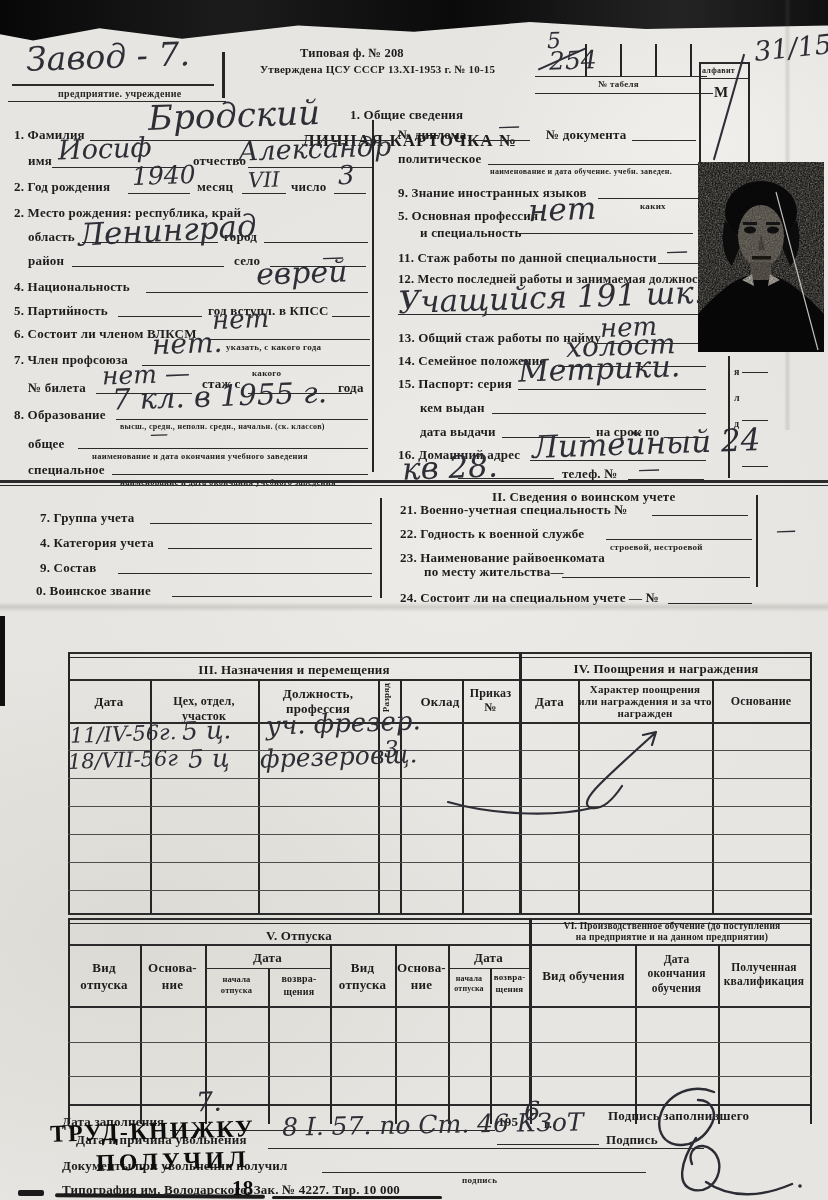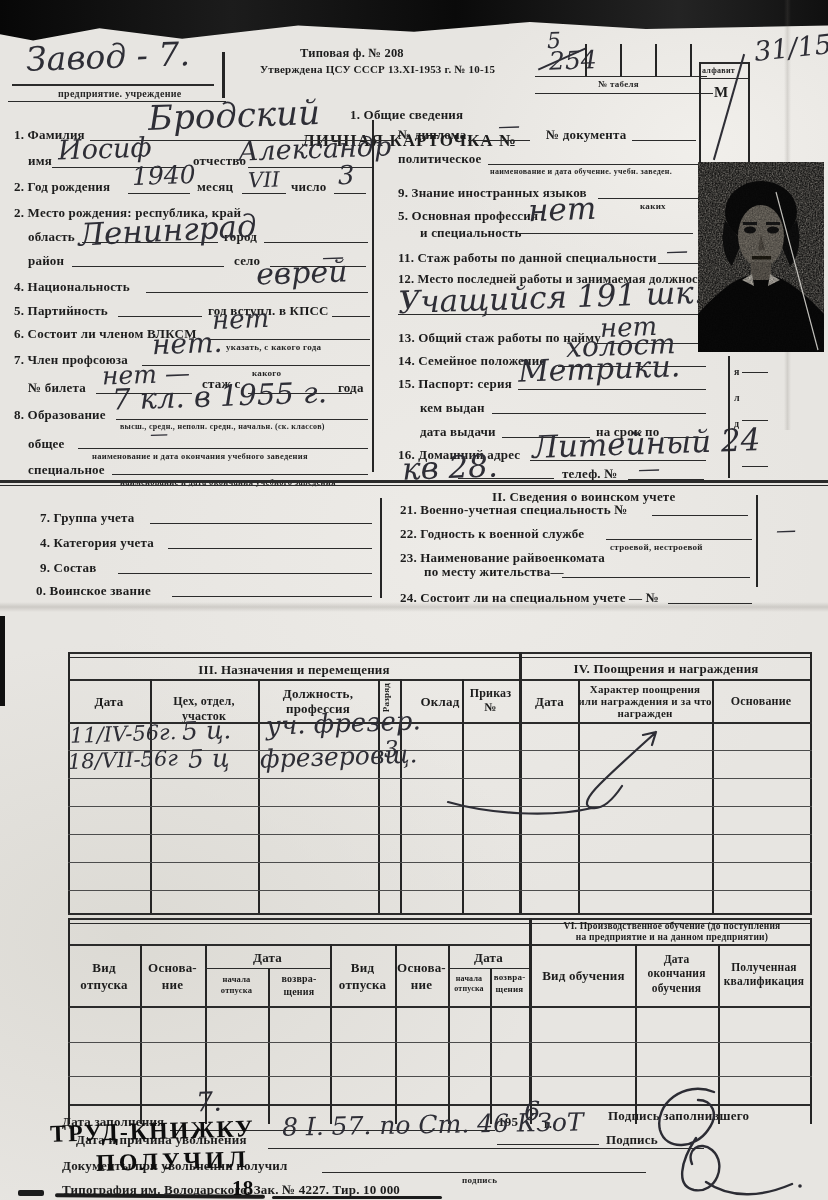--- a/index.html
+++ b/index.html
@@ -300,20 +300,21 @@
   <div class="h" style="left:188px;top:746px;font-size:25px;">5 ц</div>
   <div class="h" style="left:260px;top:744px;font-size:25px;">фрезеровщ.</div>
   <div class="h" style="left:384px;top:738px;font-size:23px;">3</div>
 
   <svg style="position:absolute;left:430px;top:722px;" width="340" height="96" viewBox="0 0 340 96">
     <path d="M226,10 l-13,3 M226,10 l-4,13 M224,12 C204,30 184,48 170,62 C158,74 152,84 162,86 C174,88 184,76 192,64 M162,86 C120,96 60,92 18,80" fill="none" stroke="#2e2e36" stroke-width="2.2" stroke-linecap="round"></path>
   </svg>
 
   <div class="ln" style="left:68px;top:918px;width:744px;height:2.2px;"></div>
   <div class="ln" style="left:68px;top:923px;width:744px;height:1px;"></div>
+  <div class="t c" style="left:68px;top:928px;width:462px;">V. Отпуска</div>
   <div class="t c pre" style="left:532px;top:921px;width:280px;font-size:9.5px;line-height:1.2;">VI. Производственное обучение (до поступления
 на предприятие и на данном предприятии)</div>
   <div class="ln" style="left:68px;top:944px;width:744px;height:1.6px;"></div>
   <div class="vl" style="left:68px;top:918px;height:188px;width:2.2px;"></div>
   <div class="vl" style="left:810px;top:918px;height:188px;width:2.2px;"></div>
   <div class="vl" style="left:140px;top:944px;height:162px;"></div>
   <div class="vl" style="left:205px;top:944px;height:162px;"></div>
   <div class="vl" style="left:268px;top:968px;height:138px;"></div>
   <div class="vl" style="left:330px;top:944px;height:162px;"></div>
   <div class="vl" style="left:395px;top:944px;height:162px;"></div>

